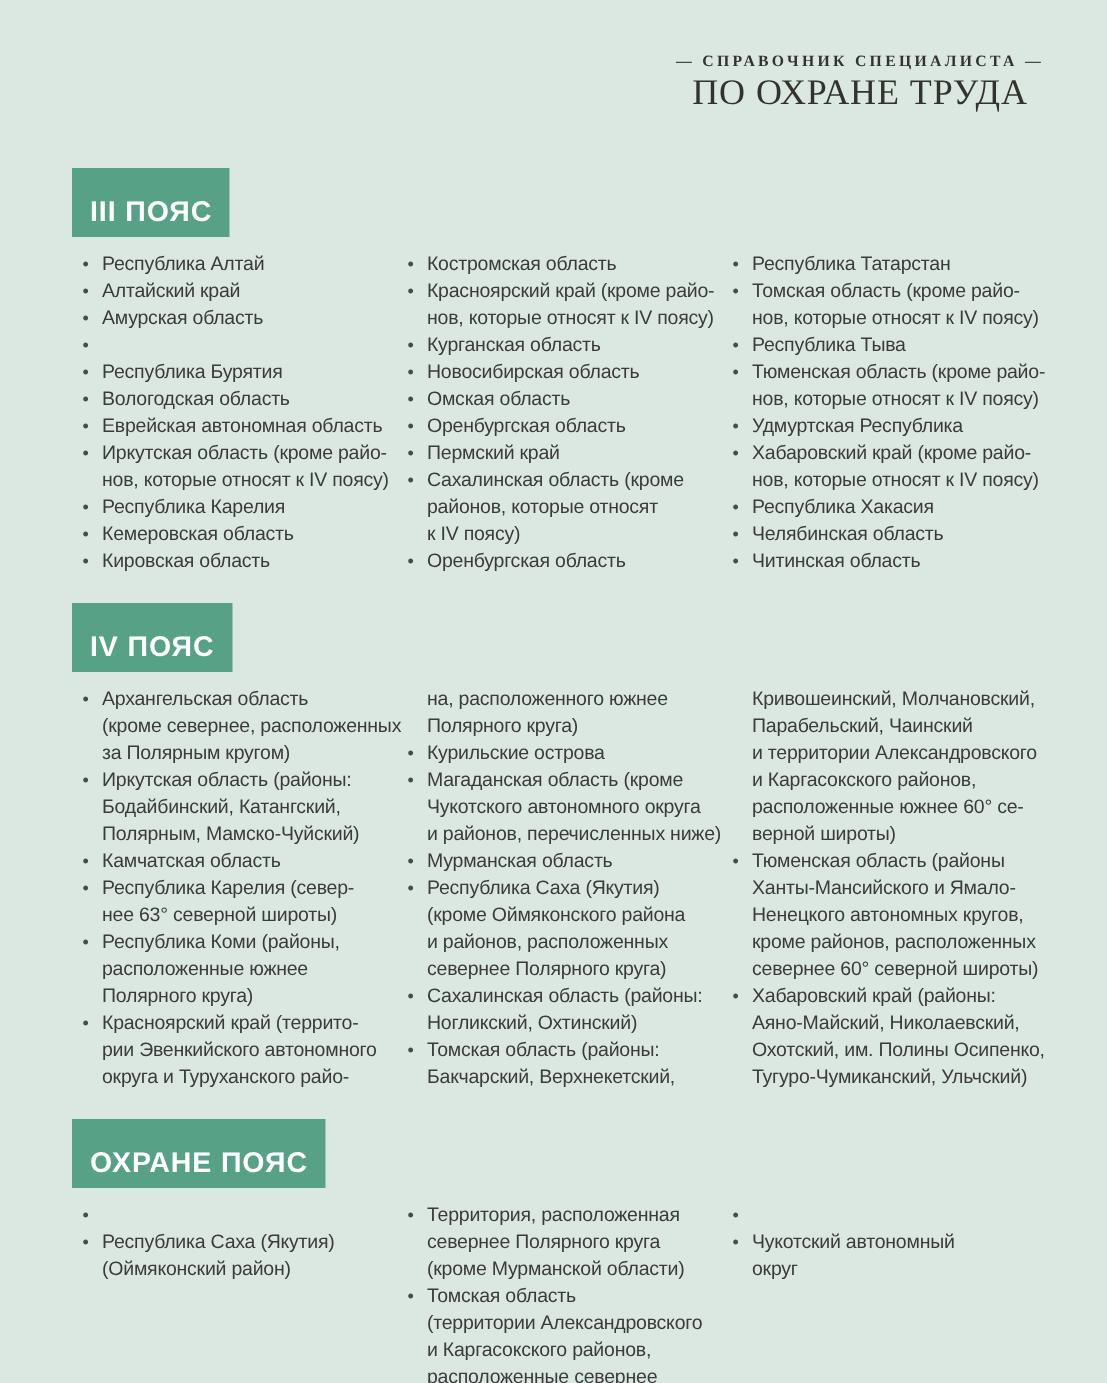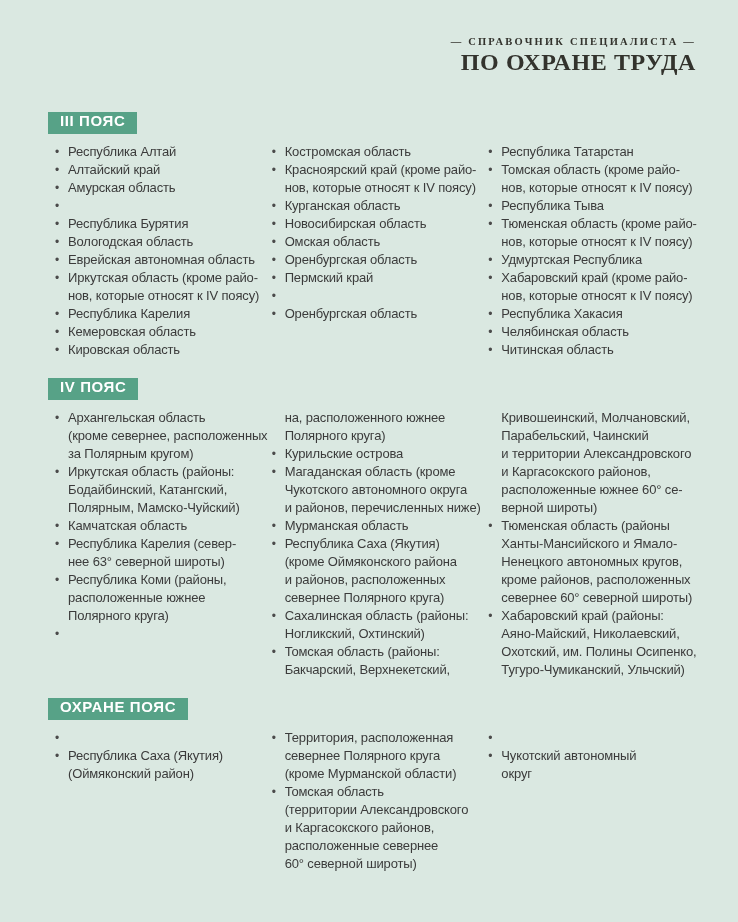--- a/index.html
+++ b/index.html
@@ -23,42 +23,43 @@
     color: #33332d;
   }
   .masthead .kicker {
     font-size: 10.5px;
     font-weight: bold;
     letter-spacing: 2.2px;
     white-space: nowrap;
   }
   .masthead .title {
     font-size: 24px;
-    font-weight: bold;
+    font-weight: normal;
     letter-spacing: 0.6px;
     margin-top: 2px;
     white-space: nowrap;
+    text-align: center;
   }
 
   
   .content {
     position: absolute;
     top: 112px;
     left: 48px;
     right: 40px;
   }
   .section { margin-bottom: 19px; }
   .badge {
     display: inline-block;
     background: var(--accent, #57a287);
     color: #ffffff;
     font-weight: bold;
-    font-size: 15px;
+    font-size: 19px;
     letter-spacing: 0.6px;
-    padding: 0 12px 5px 12px;
+    padding: 19px 12px 5px 12px;
     margin-bottom: 9px;
   }
   .columns {
     display: grid;
     grid-template-columns: repeat(3, 1fr);
     column-gap: 0;
   }
   .col { min-width: 0; }
   .item {
     display: flex;
@@ -162,20 +163,23 @@
             <div class="item">
               <span class="dot">•</span>
               <span class="txt">Оренбургская область</span>
             </div>
             <div class="item">
               <span class="dot">•</span>
               <span class="txt">Пермский край</span>
             </div>
             <div class="item">
               <span class="dot">•</span>
+              <span class="txt">Сахалинская область (кроме
+районов, которые относят
+к IV поясу)</span>
             </div>
             <div class="item">
               <span class="dot">•</span>
               <span class="txt">Оренбургская область</span>
             </div>
           </div>
           <div class="col">
             <div class="item">
               <span class="dot">•</span>
               <span class="txt">Республика Татарстан</span>
@@ -241,20 +245,23 @@
 нее 63° северной широты)</span>
             </div>
             <div class="item">
               <span class="dot">•</span>
               <span class="txt">Республика Коми (районы,
 расположенные южнее
 Полярного круга)</span>
             </div>
             <div class="item">
               <span class="dot">•</span>
+              <span class="txt">Красноярский край (террито-
+рии Эвенкийского автономного
+округа и Туруханского райо-</span>
             </div>
           </div>
           <div class="col">
             <div class="item">
               <span class="dot"></span>
               <span class="txt">на, расположенного южнее
 Полярного круга)</span>
             </div>
             <div class="item">
               <span class="dot">•</span>

